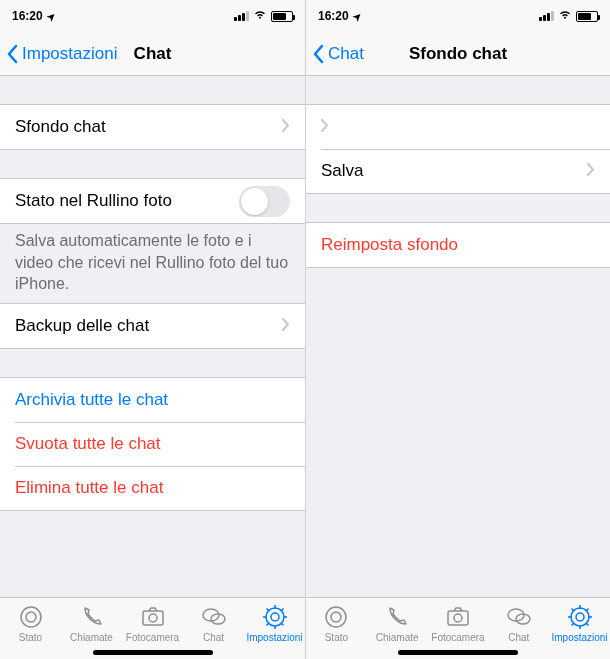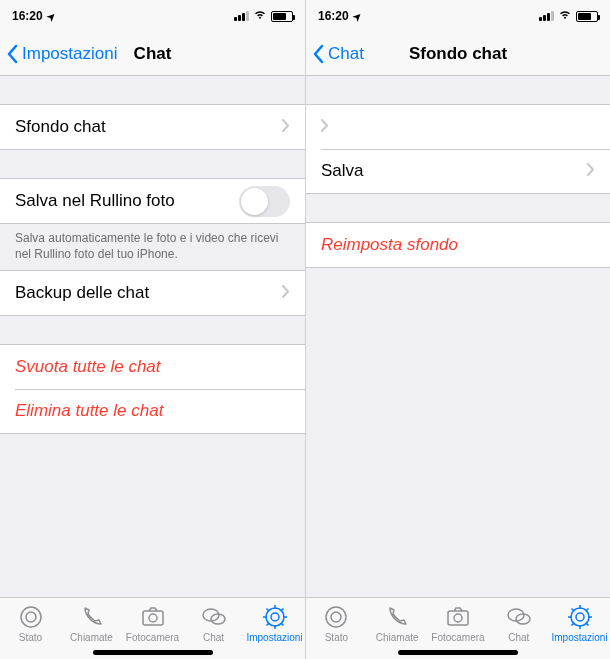--- a/index.html
+++ b/index.html
@@ -83,24 +83,24 @@
       left: 15px;
       right: 0;
       height: 1px;
       background: #c8c7cc;
     }
     .row .chevron {
       color: #c7c7cc;
     }
     .row .chevron svg { width: 8px; height: 13px; }
     .row.blue { color: #007aff; }
-    .row.red { color: #ff3b30; font-style: italic; }
+    .row.red { color: #ff3b30; }
     .gap-med { height: 28px; }
     .footer-text {
-      font-size: 12px;
+      font-size: 16px;
       color: #6d6d72;
       padding: 6px 15px 8px;
       line-height: 1.35;
     }
     .switch {
       width: 51px;
       height: 31px;
       border-radius: 16px;
       background: #e5e5ea;
       position: relative;
@@ -202,35 +202,38 @@
       <div class="row">
         <span>Sfondo chat</span>
         <span class="chevron"><svg viewBox="0 0 8 13">
               <path d="M1 1l5 5.5L1 12" stroke="#c7c7cc" stroke-width="2" fill="none" stroke-linecap="round" stroke-linejoin="round"></path>
             </svg></span>
       </div>
     </div>
     <div class="gap-med"></div>
     <div class="group">
       <div class="row">
-        <span>Salva nel Rullino foto</span>
+        <span>Stato nel Rullino foto</span>
         <div class="switch"></div>
       </div>
     </div>
     <div class="footer-text">Salva automaticamente le foto e i video che ricevi nel Rullino foto del tuo iPhone.</div>
     <div class="group">
       <div class="row">
         <span>Backup delle chat</span>
         <span class="chevron"><svg viewBox="0 0 8 13">
               <path d="M1 1l5 5.5L1 12" stroke="#c7c7cc" stroke-width="2" fill="none" stroke-linecap="round" stroke-linejoin="round"></path>
             </svg></span>
       </div>
     </div>
     <div class="gap-med"></div>
     <div class="group">
+      <div class="row blue">
+        <span>Archivia tutte le chat</span>
+      </div>
       <div class="row red">
         <span>Svuota tutte le chat</span>
       </div>
       <div class="row red">
         <span>Elimina tutte le chat</span>
       </div>
     </div>
   </div>
 
   <div class="tab-bar">

